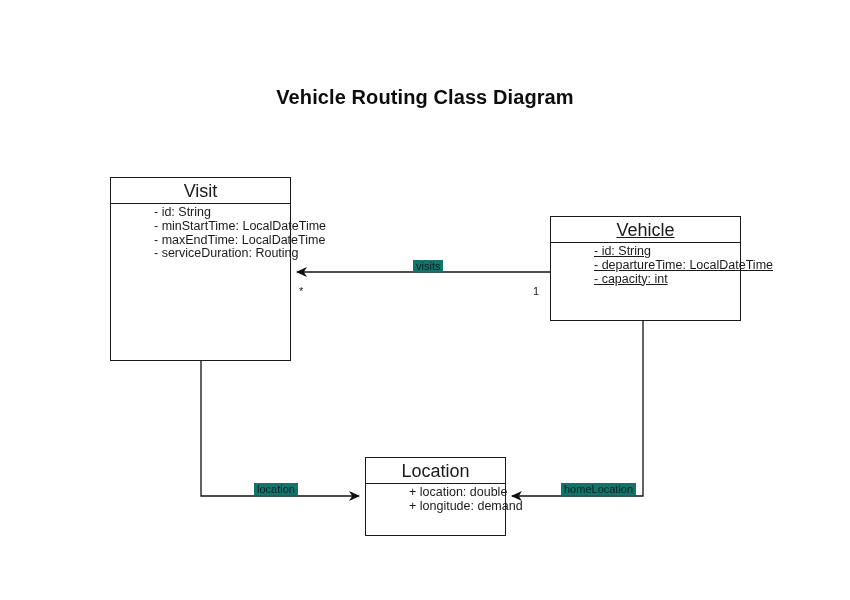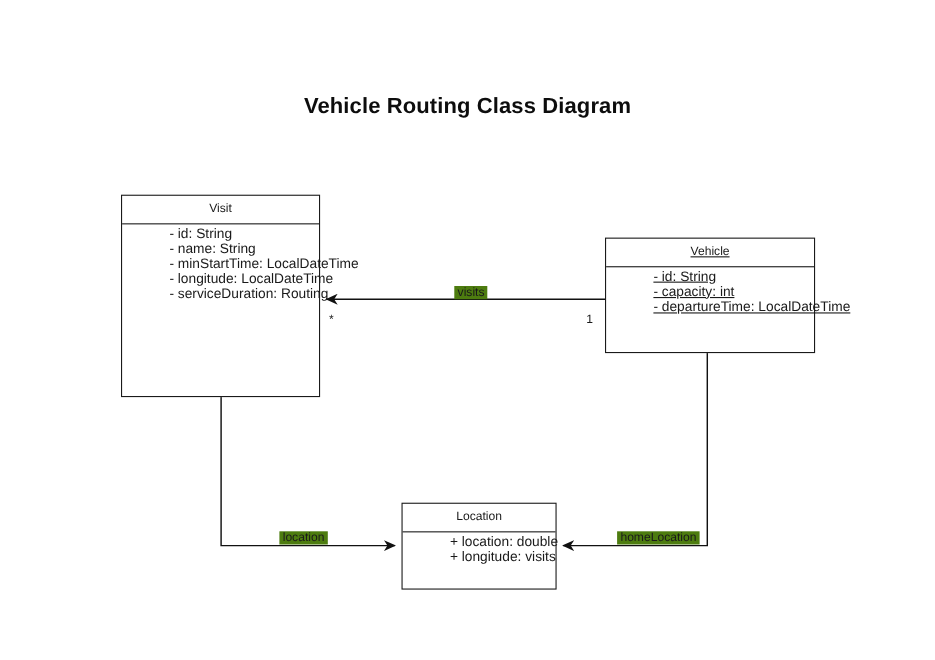--- a/index.html
+++ b/index.html
@@ -42,21 +42,21 @@
     letter-spacing: 0.1px;
   }
   .uml-class {
     position: absolute;
     box-sizing: border-box;
     border: 1.3px solid #1a1a1a;
     background: #ffffff;
   }
   .uml-class-name {
     text-align: right;
-    font-size: 11px;
+    font-size: 18px;
     color: #1a1a1a;
     border-bottom: 1.3px solid #1a1a1a;
     box-sizing: border-box;
     line-height: 1;
     display: flex;
     align-items: center;
     justify-content: center;
   }
   .uml-attrs {
     box-sizing: border-box;
@@ -81,21 +81,21 @@
   #class-vehicle { left: 550px; top: 216px; width: 191px; height: 105px; text-decoration: underline; }
   #class-vehicle .uml-class-name { height: 26px; }
   #class-location { left: 365px; top: 457px; width: 141px; height: 79px; }
   #class-location .uml-class-name { height: 26px; }
 
   .edge-label {
     position: absolute;
     font-size: 11px;
     color: #1a1a1a;
     white-space: nowrap;
-    background: #4d7c0f;
+    background: #0f766e;
     padding: 0 3px;
     line-height: 1.1;
   }
   .mult-label {
     position: absolute;
     font-size: 11px;
     color: #1a1a1a;
     white-space: nowrap;
     line-height: 1.1;
   }
@@ -129,41 +129,40 @@
 
     <g>
       <path d="M643,321 L643,496 L512,496" fill="none" stroke="#111111" stroke-width="1.3" marker-end="url(#arrow-open)"></path>
     </g>
   </svg>
 
   <div class="uml-class" id="class-visit">
     <div class="uml-class-name">Visit</div>
     <div class="uml-attrs">
       <div class="uml-attr">- id: String</div>
-      <div class="uml-attr">- name: String</div>
       <div class="uml-attr">- minStartTime: LocalDateTime</div>
-      <div class="uml-attr">- longitude: LocalDateTime</div>
+      <div class="uml-attr">- maxEndTime: LocalDateTime</div>
       <div class="uml-attr">- serviceDuration: Routing</div>
     </div>
   </div>
 
   <div class="uml-class" id="class-vehicle">
     <div class="uml-class-name">Vehicle</div>
     <div class="uml-attrs">
       <div class="uml-attr">- id: String</div>
+      <div class="uml-attr">- departureTime: LocalDateTime</div>
       <div class="uml-attr">- capacity: int</div>
-      <div class="uml-attr">- departureTime: LocalDateTime</div>
     </div>
   </div>
 
   <div class="uml-class" id="class-location">
     <div class="uml-class-name">Location</div>
     <div class="uml-attrs">
       <div class="uml-attr">+ location: double</div>
-      <div class="uml-attr">+ longitude: visits</div>
+      <div class="uml-attr">+ longitude: demand</div>
     </div>
   </div>
 
   <div class="edge-label" id="label-visits">visits</div>
   <div class="mult-label" id="mult-visit-star">*</div>
   <div class="mult-label" id="mult-vehicle-one">1</div>
   <div class="edge-label" id="label-location">location</div>
   <div class="edge-label" id="label-homelocation">homeLocation</div>
 
 </div>

